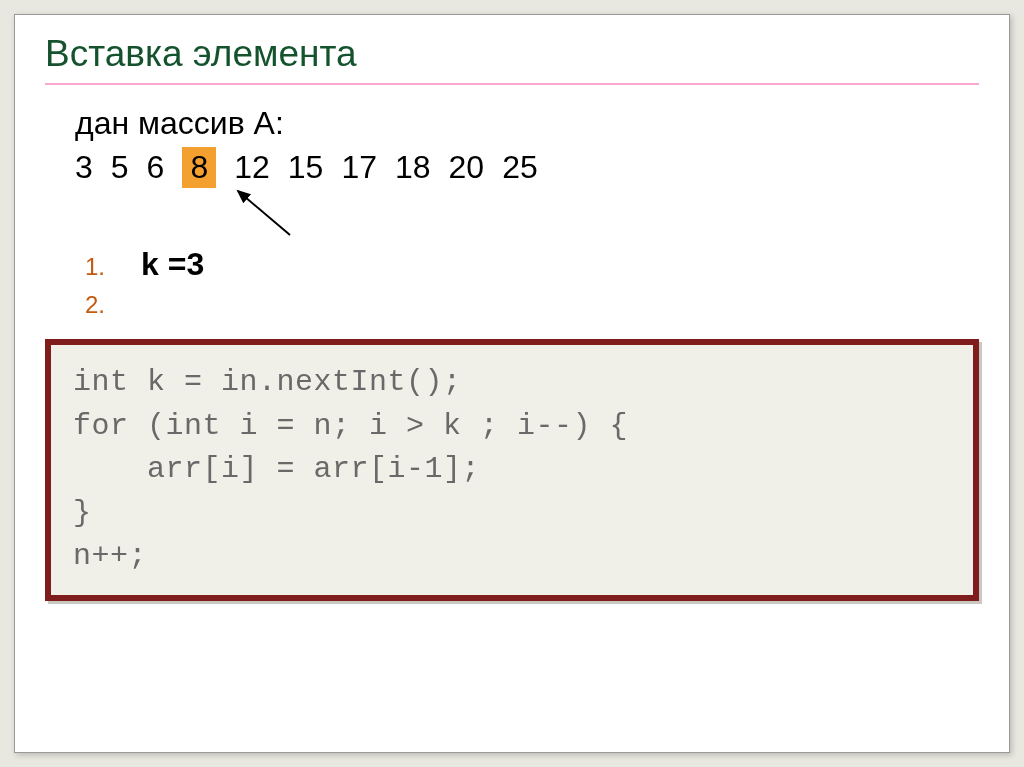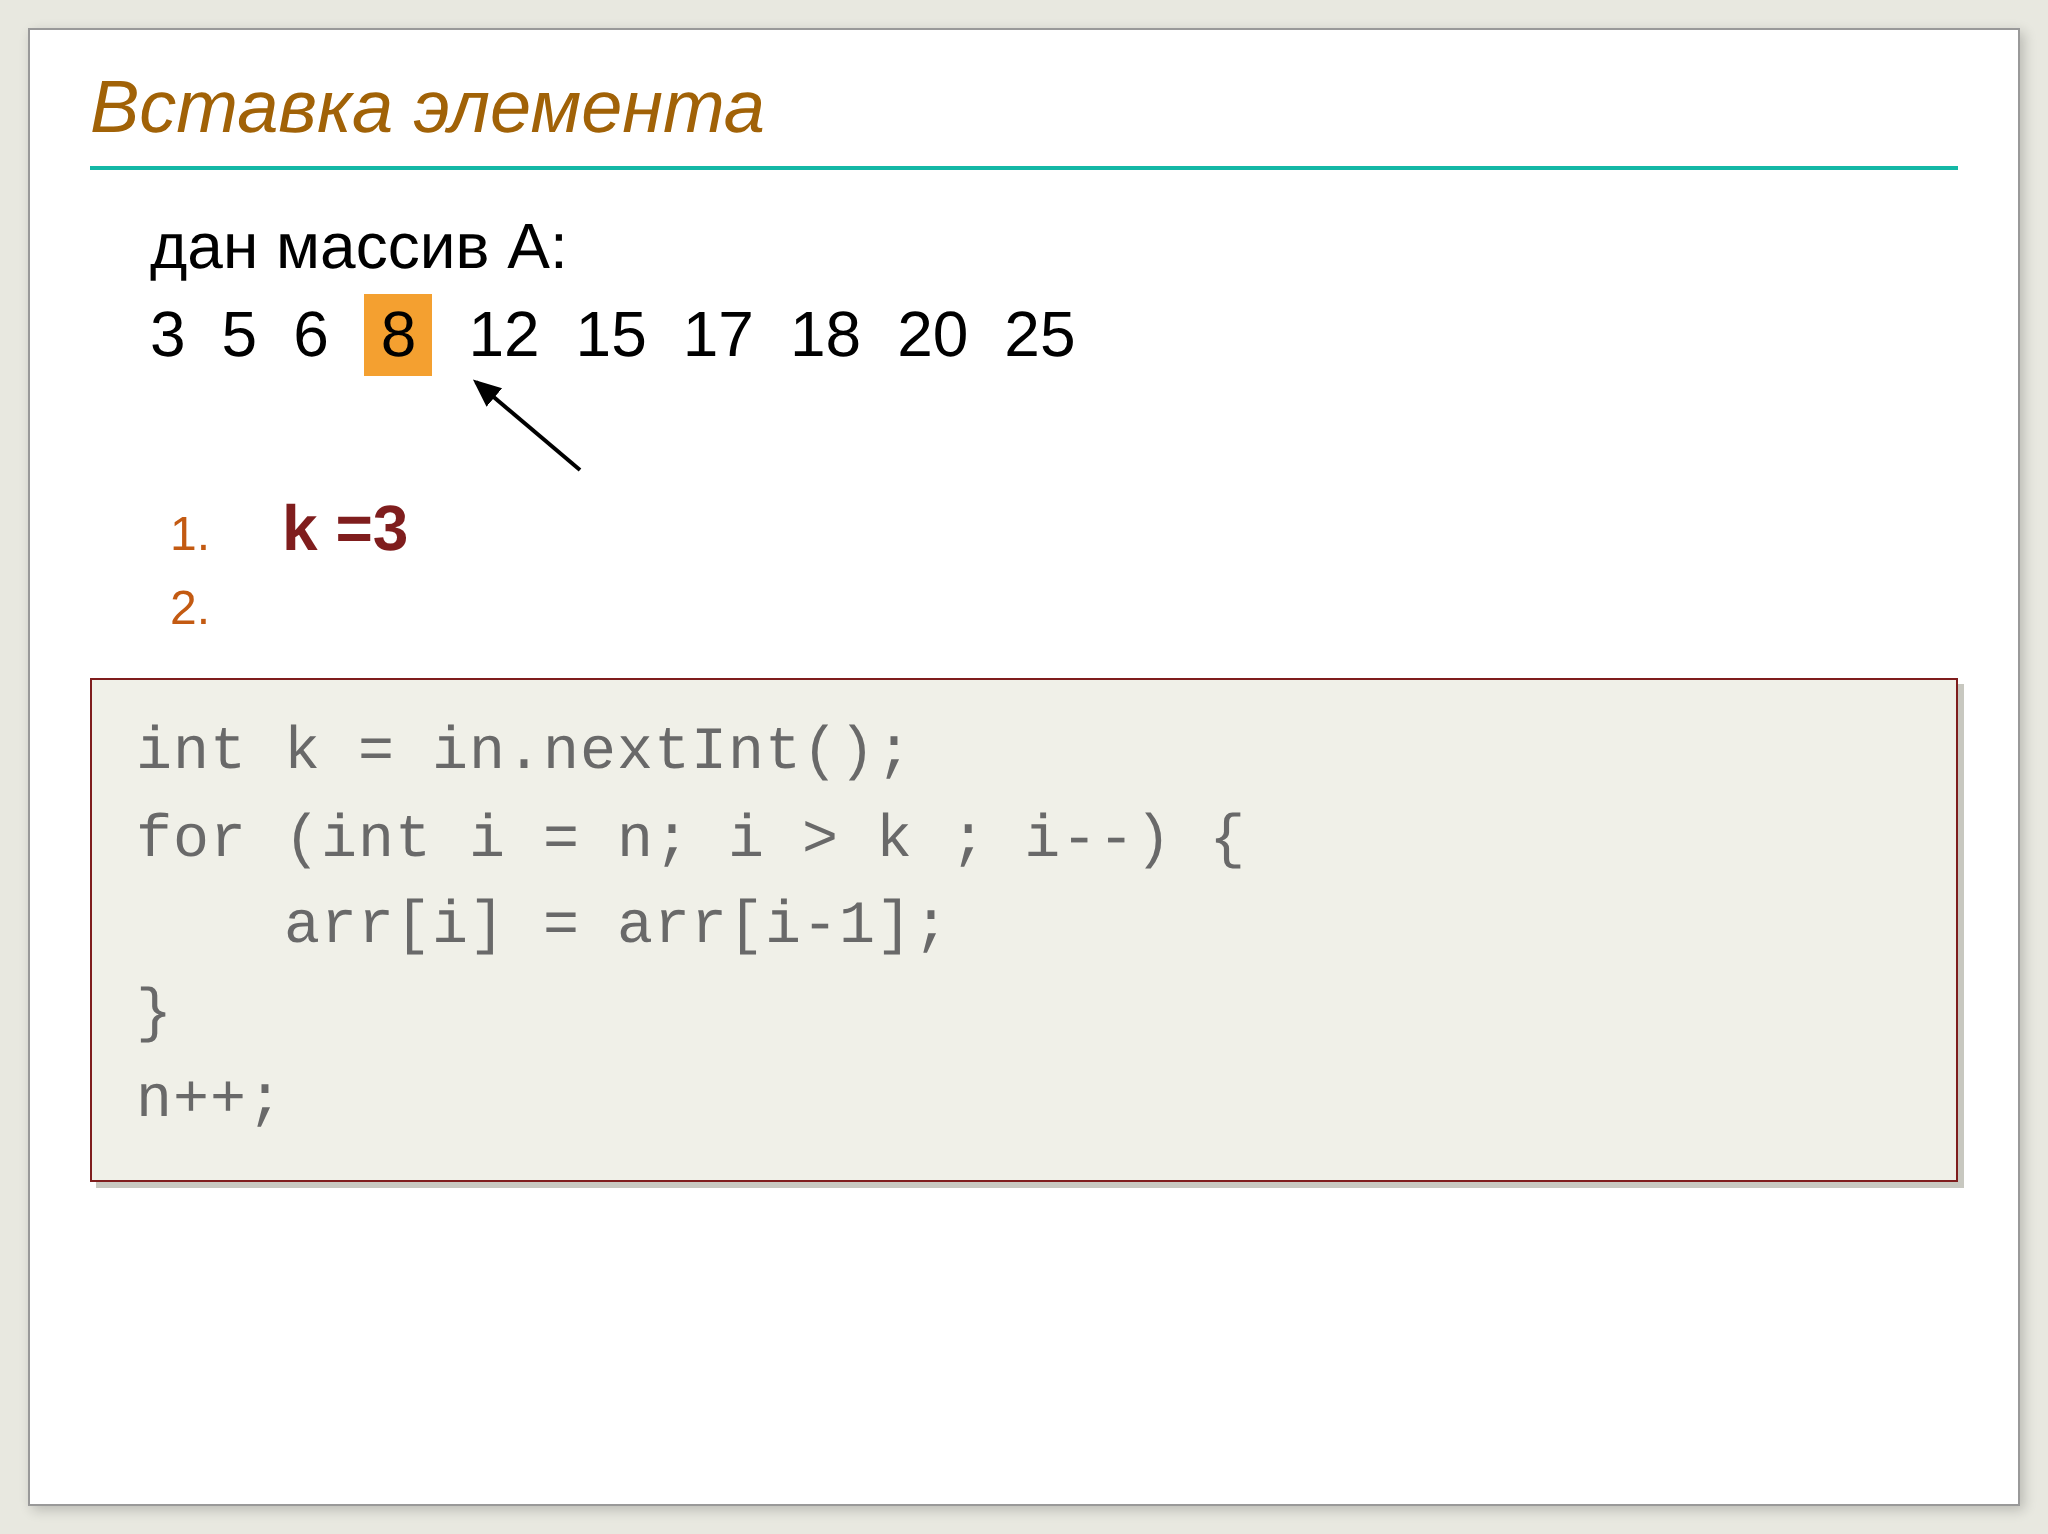--- a/index.html
+++ b/index.html
@@ -18,26 +18,25 @@
       background: #ffffff;
       width: 100%;
       height: 100%;
       border: 1px solid #999;
       box-shadow: 2px 2px 6px rgba(0,0,0,0.2);
       padding: 18px 30px 30px 30px;
       position: relative;
     }
     .title {
       font-size: 37px;
-      color: #a16207;
+      color: #14532d;
       font-weight: normal;
       padding-bottom: 8px;
-      border-bottom: 2px solid #14b8a6;
+      border-bottom: 2px solid #f9a8d4;
       margin-bottom: 20px;
-      font-style: italic;
     }
     .intro {
       font-size: 32px;
       color: #000;
       margin-left: 30px;
       margin-bottom: 5px;
     }
     .array-line {
       font-size: 32px;
       color: #000;
@@ -81,29 +80,29 @@
       display: flex;
       align-items: baseline;
     }
     .list-num {
       color: #c35a12;
       font-size: 24px;
       width: 56px;
       display: inline-block;
     }
     .list-content {
-      color: #7f1d1d;
+      color: #000000;
       text-align: right;
     }
     .bold {
       font-weight: bold;
     }
     .code-box {
       background: #f0f0e8;
-      border: 1px solid #7f1d1d;
+      border: 6px solid #7f1d1d;
       margin: 20px 0 0 0;
       padding: 16px 22px;
       font-family: 'Courier New', Courier, monospace;
       font-size: 30px;
       color: #696969;
       line-height: 1.45;
       box-shadow: 3px 3px 0 #c8c8c0;
       white-space: pre;
       letter-spacing: 0.5px;
     }

